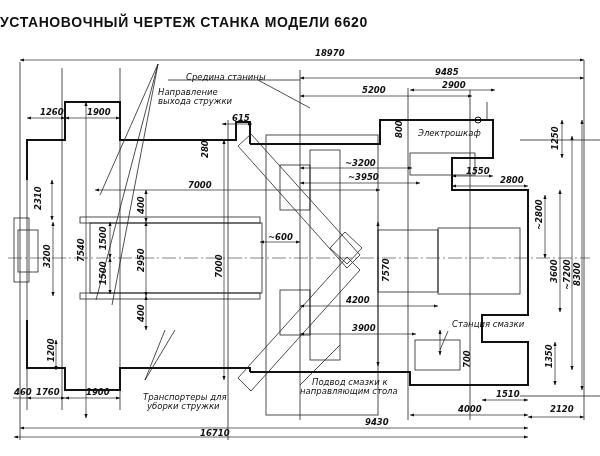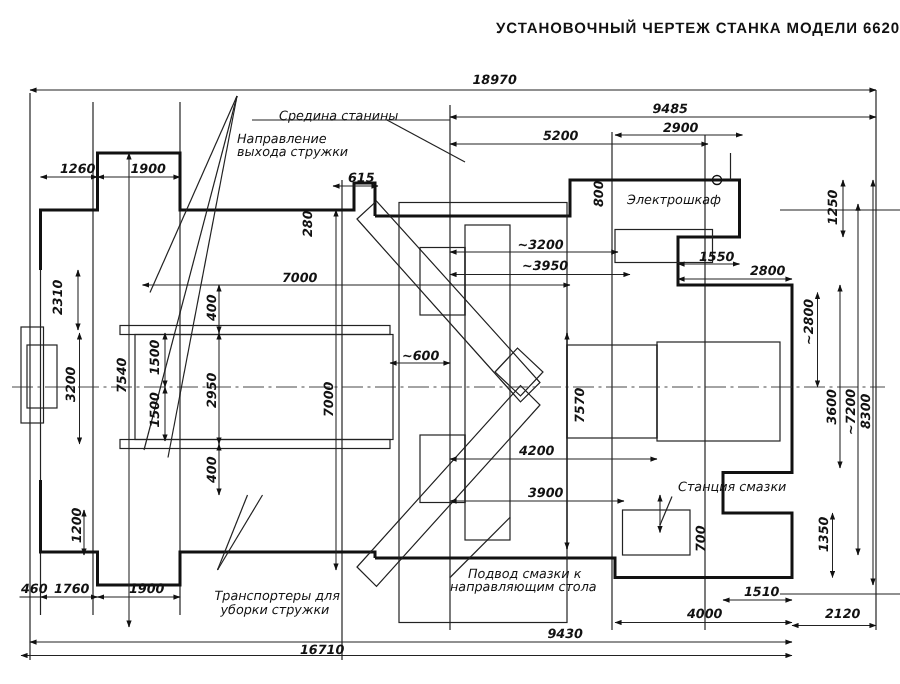--- a/index.html
+++ b/index.html
@@ -1,17 +1,17 @@
 <!DOCTYPE html>
 <html><head>
 <meta charset="utf-8">
 <style>
   html,body{margin:0;padding:0;background:#ffffff;}
   body{width:600px;height:456px;overflow:hidden;position:relative;font-family:"DejaVu Sans",sans-serif;}
-  #title{position:absolute;left:0;top:14px;width:600px;text-align:right;font-family:"Liberation Sans",sans-serif;font-weight:bold;font-size:10px;letter-spacing:0.6px;color:#111;}
+  #title{position:absolute;left:0;top:14px;width:600px;text-align:left;font-family:"Liberation Sans",sans-serif;font-weight:bold;font-size:14px;letter-spacing:0.6px;color:#111;}
   svg{position:absolute;left:0;top:0;}
   .thick{stroke:#111;stroke-width:2;fill:none;}
   .thin{stroke:#222;stroke-width:0.8;fill:none;}
   .dim{stroke:#222;stroke-width:0.7;fill:none;}
   .center{stroke:#333;stroke-width:0.6;fill:none;stroke-dasharray:14 3 2 3;}
   .lbl{font-family:"DejaVu Sans",sans-serif;font-style:italic;font-size:8.5px;fill:#111;font-weight:bold;}
   .note{font-family:"DejaVu Sans",sans-serif;font-style:italic;font-size:8.5px;fill:#111;}
 </style>
 </head>
 <body>

